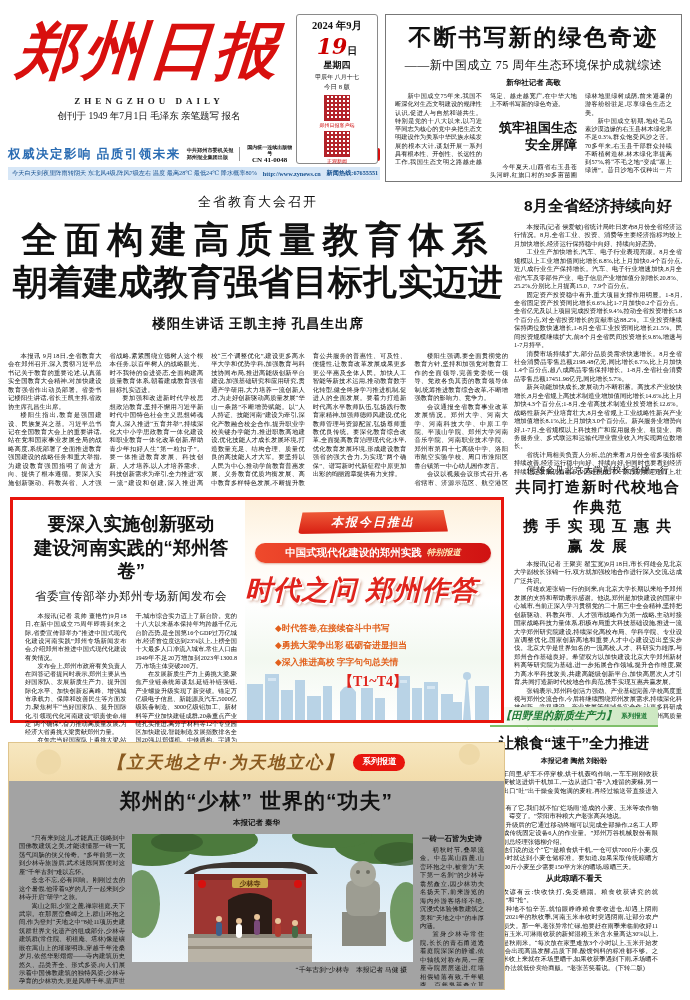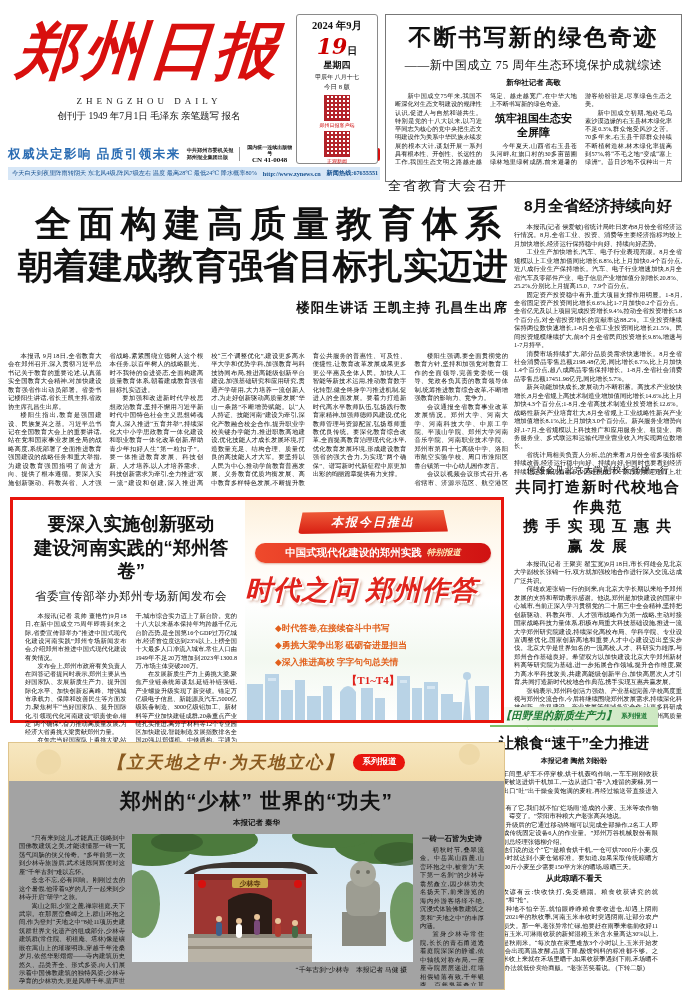--- a/index.html
+++ b/index.html
@@ -8,21 +8,21 @@
     position:relative; width:690px; height:1000px; margin:0 auto;
     background:#fff; overflow:hidden;
     font-family:"Liberation Serif","DejaVu Serif",serif; color:#111;
   }
   .hd { font-family:"Liberation Sans","DejaVu Sans",sans-serif; }
 
   
   .brand-area { position:absolute; left:8px; top:8px; width:282px; height:132px; text-align:center; }
   .brand { font-family:"DejaVu Serif",serif; font-style:italic; font-weight:900;
     font-size:62px; line-height:86px; color:#d8100e; letter-spacing:4px; transform:skewX(-4deg); }
-  .brand-en { font-size:9px; font-weight:normal; letter-spacing:4px; color:#222; margin-top:2px; }
+  .brand-en { font-size:9px; font-weight:bold; letter-spacing:4px; color:#222; margin-top:2px; }
   .founding { font-size:9.5px; margin-top:4px; color:#111; }
 
   .info-row { position:absolute; left:8px; top:144px; width:372px; height:20px;
     display:flex; align-items:center; gap:6px; }
   .slogan { color:#2a6cb3; font-weight:bold; font-size:12.5px; letter-spacing:1.5px; white-space:nowrap; }
   .tiny2 { font-size:5.2px; font-weight:bold; line-height:1.4; color:#222; white-space:nowrap; }
   .vsep { width:1px; height:14px; background:#999; }
   .cnno { font-size:7px; font-weight:bold; text-align:center; }
   .cnno .lbl{ font-size:5px; display:block; font-weight:bold; }
   .zg-badge { background:#d8100e; color:#fff; font-size:6.5px; padding:2px 5px; border-radius:2px; white-space:nowrap; }
@@ -50,24 +50,24 @@
 
   
   .green-box { position:absolute; left:385px; top:14px; width:297px; height:168px;
     border:1px solid #777; padding:7px 9px 5px; background:#fff; }
   .gb-h { font-size:23px; font-weight:900; text-align:center; letter-spacing:2px; }
   .gb-dek { font-size:12px; text-align:center; margin-top:4px; letter-spacing:0.5px; }
   .gb-by { font-size:7.5px; font-weight:bold; text-align:center; margin-top:4px; }
   .gb-cols { margin-top:4px; height:90px; overflow:hidden; column-count:3; column-gap:8px;
     font-size:6.2px; line-height:1.33; text-align:justify; }
   .gb-cols p, .body p { text-indent:2em; }
-  .colsub { font-size:11px; font-weight:bold; text-align:center; margin:2px 0; }
-
-  
-  .lead-head { position:absolute; left:8px; top:177px; width:500px; text-align:right; }
+  .colsub { font-size:13px; font-weight:bold; text-align:right; margin:10px 0; }
+
+  
+  .lead-head { position:absolute; left:8px; top:193px; width:500px; text-align:center; }
   .lead-kicker { font-size:13px; letter-spacing:2px; }
   .lead-h1 { font-size:36px; font-weight:900; letter-spacing:7px; line-height:1.18; margin-top:8px; white-space:nowrap; }
   .lead-h2 { font-size:35px; font-weight:900; letter-spacing:0px; line-height:1.18; white-space:nowrap; }
   .lead-deck { font-size:13.5px; font-weight:bold; margin-top:12px; letter-spacing:1px; }
   .lead-body { position:absolute; left:8px; top:352px; width:500px; height:141px; overflow:hidden;
     column-count:5; column-gap:8px; font-size:6.3px; line-height:1.33; text-align:justify; }
 
   .body { font-size:6.3px; line-height:1.34; text-align:justify; overflow:hidden; }
 
   
@@ -109,21 +109,21 @@
     background:linear-gradient(90deg,#ef4a2c,#d01212); color:#fff;
     display:flex; align-items:center; justify-content:center; gap:5px;
     box-shadow:0 1px 2px rgba(160,40,10,.35); }
   .pr-banner .main { font-size:10.5px; font-weight:900; }
   .pr-banner .badge { font-size:8.5px; font-style:italic; color:#ffe9b5; font-weight:bold; }
   .pr-title { margin-top:9px; font-size:27px; font-weight:900; font-style:italic;
     color:#e0231c; letter-spacing:1px; white-space:nowrap;
     text-shadow:1px 1px 0 #fff,2px 2px 0 #fff,3px 3px 3px rgba(150,60,20,.45); }
   .pr-bullets { width:196px; margin:12px auto 0; }
   .pr-bullets p { font-size:8.8px; font-weight:bold; color:#e2601c; line-height:1.95; text-indent:0; }
-  .pr-pages { text-align:center; font-size:11px; font-weight:bold; color:#e0231c; margin-top:2px; position:relative; z-index:2; }
+  .pr-pages { text-align:center; font-size:14px; font-weight:bold; color:#e0231c; margin-top:2px; position:relative; z-index:2; }
   .skyline { position:absolute; left:0; right:0; bottom:0; height:58px; }
 
   
   .tanbox { position:absolute; left:8px; top:742px; width:497px; height:248px;
     border:1px solid #dfc48c; background:#a3a3a3; }
   .tan-banner { height:38px; background:
       radial-gradient(circle at 8% 50%, #eed9a8 0 12px, transparent 13px),
       radial-gradient(circle at 93% 30%, #eed9a8 0 10px, transparent 11px),
       linear-gradient(180deg,#f7e7c0,#f2dcab);
     display:flex; align-items:center; justify-content:center; gap:10px; }

